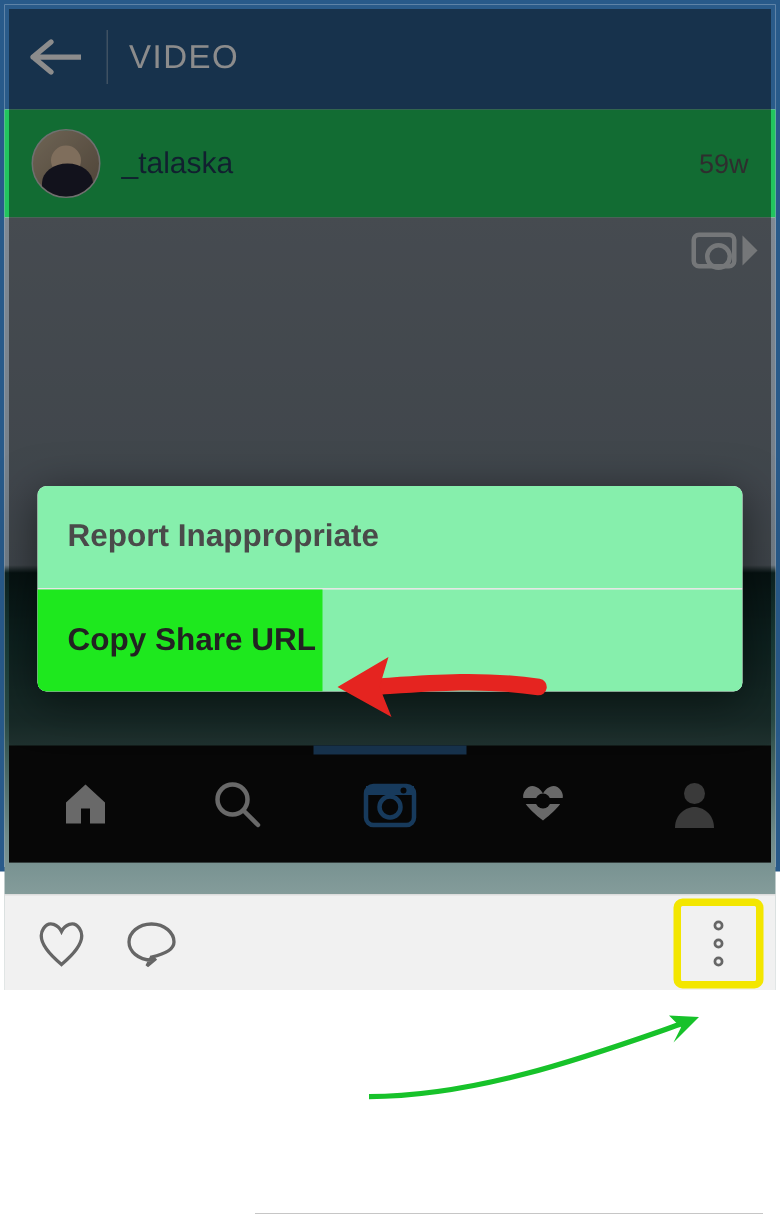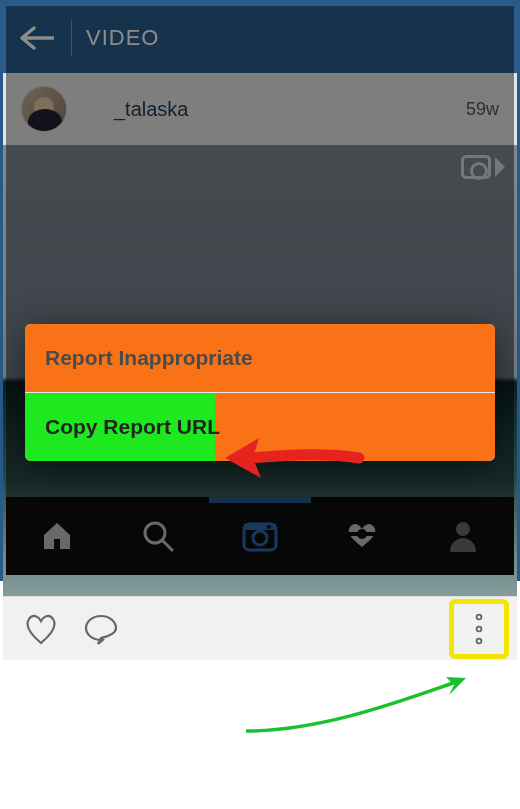--- a/index.html
+++ b/index.html
@@ -7,21 +7,21 @@
   .frame { width: 520px; height: 581px; border: 3px solid #285a8a; position: relative; background: #fff; }
   .dim { position: absolute; inset: 3px; background: rgba(0,0,0,0.45); pointer-events: none; z-index: 5; }
 
   
   .topbar { position: relative; height: 70px; background: #2a5b8a; display: flex; align-items: center; padding: 0 14px; color: #fff; }
   .back-btn { width: 40px; height: 40px; display:flex; align-items:center; justify-content:center; }
   .divider { width: 1px; height: 36px; background: rgba(255,255,255,0.35); margin: 0 14px; }
   .title { font-size: 22px; letter-spacing: 1px; font-weight: 400; }
 
   
-  .userrow { position: relative; height: 72px; display:flex; align-items:center; padding: 12px 18px; background:#e5e5e5;gap:33px; }
+  .userrow { position: relative; height: 72px; display:flex; align-items:center; padding: 12px 18px; background:#22c55e; }
   .avatar { width: 46px; height: 46px; border-radius: 50%; background: linear-gradient(135deg,#c9b79a 0%, #8d7a66 100%); position:relative; overflow:hidden; border:1px solid #ccc;}
   .avatar .face { position:absolute; top:10px; left:12px; width:20px; height:20px; border-radius:50%; background:#e8c8a8; }
   .avatar .body { position:absolute; bottom:-4px; left:6px; width:34px; height:26px; border-radius:50% 50% 0 0; background:#223; }
   .uname { margin-left: 14px; font-size: 20px; color:#1f3b57; font-weight:500; }
   .time { margin-left:auto; color:#555; font-size:18px; }
 
   
   .media { position:relative; height: 515px; background: linear-gradient(#808993 0%, #727d87 45%, #0c2221 46%, #183b37 55%, #2a4b46 65%, #6e8a89 80%, #a8b9b7 100%); }
   .vid-badge { position:absolute; top:10px; right:12px; display:flex; align-items:center; gap:2px; }
   .vid-badge .cam { width:30px; height:24px; border:3px solid #d5d9dc; border-radius:5px; position:relative; }
@@ -34,21 +34,21 @@
   .more-wrap { margin-left:auto; position:relative; }
   .more-hl { position:absolute; inset:-10px -10px -10px -10px; border:5px solid #f3e600; border-radius:6px; z-index:200; pointer-events:none; }
 
   
   .bottomnav { position:absolute; left:3px; right:3px; bottom:3px; height:78px; background:#0e0e0e; display:flex; z-index:1; }
   .bottomnav .tab { flex:1; display:flex; align-items:center; justify-content:center; position:relative; }
   .bottomnav .tab.active::before { content:''; position:absolute; top:0; left:0; right:0; height:6px; background:#2a5b8a; }
 
   
   .modal { position:absolute; left:22px; right:22px; top:321px; background:#fff; border-radius:6px; box-shadow:0 6px 30px rgba(0,0,0,0.5); z-index:50; overflow:hidden; }
-  .modal .item { padding:22px 20px; font-size:21px; font-weight:700; color:#4a4a4a; background:#f97316; }
+  .modal .item { padding:22px 20px; font-size:21px; font-weight:700; color:#4a4a4a; background:#86efac; }
   .modal .sep { height:1px; background:#e6e6e6; }
   .modal .item.hl { position:relative; }
   .modal .item.hl .hlbox{ position:absolute; left:0; top:0; bottom:0; width:190px; background:#1ee81e; z-index:-1; }
   .modal .item.hl { z-index:0; }
   .modal .item.hl span{ position:relative; z-index:1; color:#222; }
 
   
   .red-arrow { position:absolute; left:216px; top:425px; z-index:60; pointer-events:none; }
   .green-arrow { position:absolute; left:238px; top:668px; z-index:220; pointer-events:none; }
 
@@ -146,21 +146,21 @@
 
   <div class="dim"></div>
 
   <div class="modal">
     <div class="item">
       <span>Report Inappropriate</span>
     </div>
     <div class="sep"></div>
     <div class="item hl">
       <div class="hlbox"></div>
-      <span>Copy Report URL</span>
+      <span>Copy Share URL</span>
     </div>
   </div>
 
   <svg class="red-arrow" width="150" height="60" viewBox="0 0 150 60">
     <path d="M140 30 C 100 24 60 28 30 30" stroke="#e52420" stroke-width="11" fill="none" stroke-linecap="round"></path>
     <path d="M6 30 L40 10 L34 30 L42 50 Z" fill="#e52420"></path>
   </svg>
 
   <svg class="green-arrow" width="230" height="70" viewBox="0 0 230 70">
     <path d="M5 60 C 80 60 160 30 212 12" stroke="#17c22a" stroke-width="3.5" fill="none"></path>

